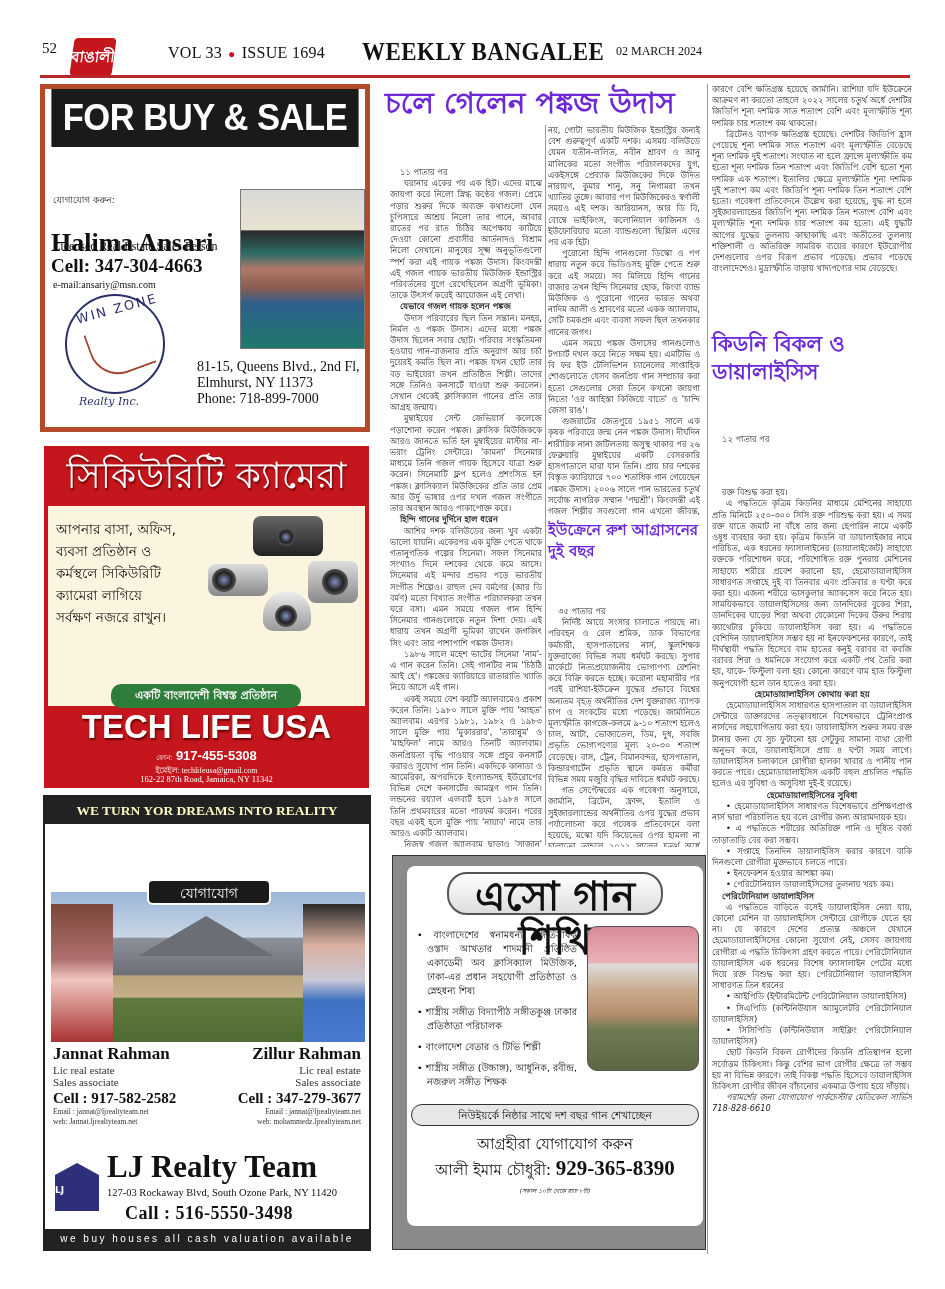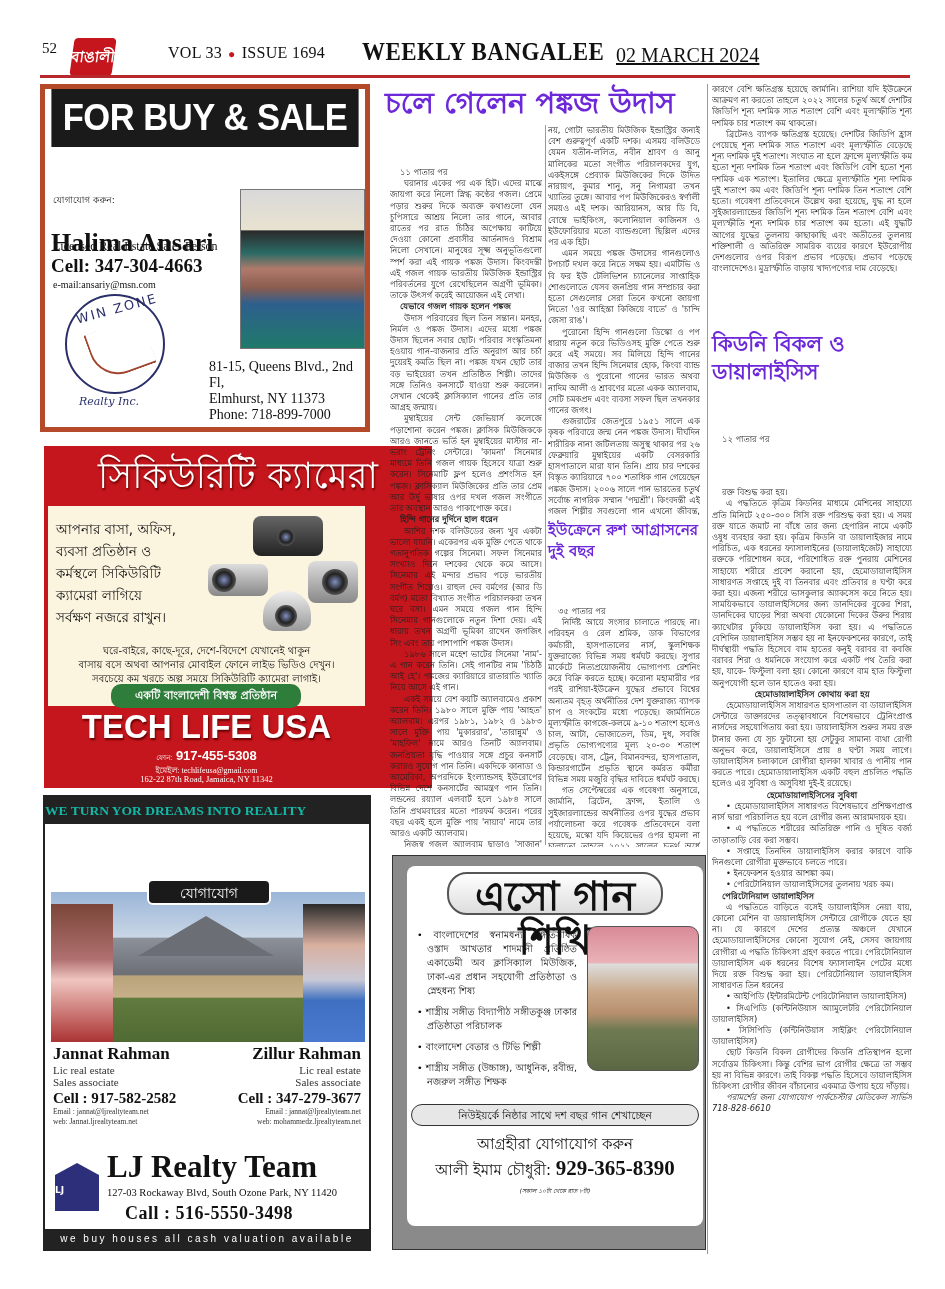--- a/index.html
+++ b/index.html
@@ -6,61 +6,61 @@
   html, body { width: 945px; height: 1289px; background: #fff; overflow: hidden; }
   body { font-family: "DejaVu Serif", serif; color: #111; position: relative; }
 
   
   .masthead { position: absolute; left: 40px; top: 36px; width: 870px; height: 38px; }
   .page-num { position: absolute; left: 2px; top: 4px; font-family: "Liberation Serif", serif; font-size: 15px; }
   .logo { position: absolute; left: 32px; top: 2px; width: 42px; height: 38px; border-radius: 4px; background: #c4161c; color: #fff; font-family: "DejaVu Sans", sans-serif; font-size: 15px; font-weight: bold; display: flex; align-items: center; justify-content: center; transform: skewX(-8deg); }
   .vol { position: absolute; left: 128px; top: 8px; font-family: "Liberation Serif", serif; font-size: 16px; letter-spacing: 0.3px; }
   .vol .dot { color: #c4161c; font-size: 12px; margin: 0 6px; }
   .mast-title { position: absolute; left: 322px; top: 2px; font-family: "Liberation Serif", serif; font-size: 25px; font-weight: bold; letter-spacing: 0.5px; transform: scaleX(0.92); transform-origin: left; }
-  .mast-date { position: absolute; left: 576px; top: 8px; font-family: "Liberation Serif", serif; font-size: 20px; text-decoration: underline; }
+  .mast-date { position: absolute; left: 576px; top: 8px; font-family: "Liberation Serif", serif; font-size: 12px; }
   .mast-rule { position: absolute; left: 40px; top: 75px; width: 870px; height: 3px; background: #b8272c; }
 
   
   .ad { position: absolute; overflow: hidden; }
 
   
   .ad1 { left: 40px; top: 84px; width: 330px; height: 348px; background: #fff; border: 5px solid #b54a2a; }
   .ad1 .banner { background: #1a1a1a; color: #fff; font-family: "Liberation Sans", sans-serif; font-weight: bold; font-size: 36px; text-align: center; height: 58px; line-height: 58px; letter-spacing: -0.5px; transform: scaleX(0.96); }
   .ad1 .tagline { font-family: "DejaVu Sans", sans-serif; font-size: 14px; font-weight: bold; padding: 6px 6px 2px; white-space: nowrap; }
   .ad1 .contact-lbl { position: absolute; left: 8px; top: 104px; font-family: "DejaVu Sans", sans-serif; font-size: 9px; }
   .ad1 .name { position: absolute; left: 6px; top: 118px; font-family: "Liberation Serif", serif; font-size: 26px; font-weight: bold; margin-top: 21px; }
   .ad1 .role { position: absolute; left: 8px; top: 150px; font-family: "Liberation Serif", serif; font-size: 12px; }
   .ad1 .cell { position: absolute; left: 6px; top: 166px; font-family: "Liberation Serif", serif; font-size: 19px; font-weight: bold; }
   .ad1 .email { position: absolute; left: 8px; top: 190px; font-family: "Liberation Serif", serif; font-size: 10px; }
   .ad1 .photo { position: absolute; left: 195px; top: 100px; width: 125px; height: 160px; border: 1px solid #777; background: linear-gradient(180deg,#d9d9d9 0%,#e8e2d0 25%,#2a2a2a 26%,#2b6b66 40%,#b07a6a 50%,#8a5c50 62%,#2e5f8e 72%,#1f7a6a 100%); }
   .ad1 .logo2 { position: absolute; left: 20px; top: 205px; width: 100px; height: 100px; border: 2px solid #2a2f6a; border-radius: 50%; }
   .ad1 .logo2-text { position: absolute; left: 30px; top: 212px; font-family: "DejaVu Sans", sans-serif; font-size: 13px; color: #2a2f6a; letter-spacing: 2px; transform: rotate(-15deg); }
   .ad1 .logo2-sub { position: absolute; left: 34px; top: 306px; font-family: "DejaVu Serif", serif; font-style: italic; font-size: 11px; color: #2a2f6a; }
   .ad1 .antler { position: absolute; left: 45px; top: 235px; width: 60px; height: 50px; border-left: 2px solid #a2452f; border-bottom: 2px solid #a2452f; border-radius: 0 0 0 30px; transform: rotate(-20deg); }
-  .ad1 .address { position: absolute; left: 164px; top: 270px; font-family: "Liberation Serif", serif; font-size: 14px; line-height: 16px; }
-
-  
-  .ad2 { left: 44px; top: 446px; width: 388px; height: 342px; background: #c4161c; }
+  .ad1 .address { position: absolute; left: 152px; top: 270px; font-family: "Liberation Serif", serif; font-size: 14px; line-height: 16px; }
+
+  
+  .ad2 { left: 44px; top: 446px; width: 325px; height: 342px; background: #c4161c; }
   .ad2 .title { color: #fff; font-family: "DejaVu Sans", sans-serif; font-size: 36px; text-align: center; height: 58px; line-height: 60px; text-shadow: 1px 2px 2px #600; }
   .ad2 .panel { position: absolute; left: 4px; top: 60px; width: 317px; height: 200px; background: #fbf4df; }
   .ad2 .lines { position: absolute; left: 8px; top: 12px; font-family: "DejaVu Sans", sans-serif; font-size: 13.5px; line-height: 22px; width: 150px; }
   .ad2 .cams { position: absolute; left: 160px; top: 10px; width: 150px; height: 120px; }
   .cam { position: absolute; background: linear-gradient(180deg,#666,#222); border-radius: 8px; }
   .cam .lens { position: absolute; border-radius: 50%; background: radial-gradient(circle,#8090c0 0%,#222 45%,#555 70%,#bbb 100%); }
   .ad2 .foot { position: absolute; left: 0; top: 138px; width: 317px; text-align: center; font-family: "DejaVu Sans", sans-serif; font-size: 10px; line-height: 14px; }
   .ad2 .pill { position: absolute; left: 67px; top: 238px; width: 190px; height: 24px; background: #2e7d3a; border-radius: 10px; color: #fff; text-align: center; line-height: 24px; font-family: "DejaVu Sans", sans-serif; font-size: 11px; font-weight: bold; }
   .ad2 .brand { position: absolute; left: 0; top: 262px; width: 325px; text-align: center; color: #fff; font-family: "Liberation Sans", sans-serif; font-size: 33px; font-weight: bold; text-shadow: 1px 2px 2px #600; }
   .ad2 .phone { position: absolute; left: 0; top: 302px; width: 325px; text-align: center; color: #fff; font-family: "Liberation Sans", sans-serif; font-size: 13px; font-weight: bold; }
   .ad2 .phone span { font-size: 7px; font-weight: normal; }
   .ad2 .mail { position: absolute; left: 0; top: 318px; width: 325px; text-align: center; color: #fff; font-family: "Liberation Serif", serif; font-size: 8px; }
   .ad2 .addr { position: absolute; left: 0; top: 328px; width: 325px; text-align: center; color: #fff; font-family: "Liberation Serif", serif; font-size: 8.5px; }
 
   
   .ad3 { left: 43px; top: 795px; width: 328px; height: 456px; background: #fff; border: 2px solid #222; }
-  .ad3 .head { background: #222; color: #14b8a6; font-family: "Liberation Serif", serif; font-weight: bold; font-size: 13.5px; height: 27px; line-height: 27px; }
+  .ad3 .head { background: #222; color: #fef9c3; font-family: "Liberation Serif", serif; font-weight: bold; font-size: 13.5px; text-align: center; height: 27px; line-height: 27px; }
   .ad3 .sub { background: #e6e6e6; text-align: center; font-family: "DejaVu Sans", sans-serif; font-size: 10.5px; line-height: 17px; padding: 4px 4px; height: 48px; }
   .ad3 .sub b { font-family: "Liberation Serif", serif; font-size: 14px; }
   .ad3 .contact-pill { position: absolute; left: 102px; top: 82px; width: 124px; height: 26px; background: #1a1a1a; color: #fff; border-radius: 6px; border: 2px solid #fff; text-align: center; line-height: 24px; font-family: "DejaVu Sans", sans-serif; font-size: 14px; z-index: 2; }
   .ad3 .house { position: absolute; left: 6px; top: 95px; width: 314px; height: 150px; background: linear-gradient(180deg,#9ab6d8 0%,#c9d6e6 30%,#8c9098 31%,#6c6f76 55%,#b9a37a 56%,#c5b08a 70%,#617a3e 71%,#4f6a33 100%); }
   .ad3 .house .roof { position: absolute; left: 70px; top: 24px; width: 170px; height: 40px; background: #6b6e75; clip-path: polygon(10% 100%, 50% 0, 90% 100%); }
   .ad3 .house .p1 { position: absolute; left: 0; top: 12px; width: 62px; height: 138px; background: linear-gradient(180deg,#7a4638,#b07070 40%,#f0c6c0 55%,#a33 100%); }
   .ad3 .house .p2 { position: absolute; right: 0; top: 12px; width: 62px; height: 138px; background: linear-gradient(180deg,#2b2b2b,#d9b0a0 30%,#c9c9d6 55%,#3e6fc0 70%,#4a7ad0 100%); }
   .ad3 .person { position: absolute; font-family: "Liberation Serif", serif; }
   .ad3 .pname { font-size: 17px; font-weight: bold; }
   .ad3 .prole { font-size: 11px; line-height: 12px; color: #333; }
@@ -157,25 +157,20 @@
       <div class="cam" style="left:0;top:48px;width:60px;height:32px;background:linear-gradient(180deg,#ddd,#888);">
           <div class="lens" style="left:4px;top:4px;width:24px;height:24px;"></div>
         </div>
       <div class="cam" style="left:100px;top:45px;width:50px;height:42px;background:linear-gradient(180deg,#ddd,#888);">
           <div class="lens" style="left:14px;top:8px;width:26px;height:26px;"></div>
         </div>
       <div class="cam" style="left:55px;top:75px;width:48px;height:40px;border-radius:24px 24px 10px 10px;background:linear-gradient(180deg,#eee,#999);">
           <div class="lens" style="left:12px;top:14px;width:22px;height:22px;"></div>
         </div>
     </div>
-    <div class="foot">
-      <div>ঘরে-বাইরে, কাছে-দূরে, দেশে-বিদেশে যেখানেই থাকুন</div>
-      <div>বাসায় বসে অথবা আপনার মোবাইল ফোনে লাইভ ভিডিও দেখুন।</div>
-      <div>সবচেয়ে কম খরচে অল্প সময়ে সিকিউরিটি ক্যামেরা লাগাই।</div>
-    </div>
   </div>
   <div class="pill">একটি বাংলাদেশী বিশ্বস্ত প্রতিষ্ঠান</div>
   <div class="brand">TECH LIFE USA</div>
   <div class="phone"><span>ফোন:</span> <span style="font-size:13px;font-weight:bold;">917-455-5308</span></div>
   <div class="mail">ইমেইল: techlifeusa@gmail.com</div>
   <div class="addr">162-22 87th Road, Jamaica, NY 11342</div>
 </div>
 
 <div class="ad ad3">
   <div class="head">WE TURN YOR DREAMS INTO REALITY</div>
@@ -218,22 +213,22 @@
   <p class="sub-h">হিন্দি গানের দুর্দিনে হাল ধরেন</p>
   <p>আশির দশক বলিউডের জন্য খুব একটা ভালো যায়নি। একেরপর এক মুক্তি পেতে থাকে গতানুগতিক গল্পের সিনেমা। সফল সিনেমার সংখ্যাও দিনে দশকের থেকে কমে আসে। সিনেমার এই মন্দার প্রভাব পড়ে ভারতীয় সংগীত শিল্পেও। রাহুল দেব বর্মণের (আর ডি বর্মণ) মতো বিখ্যাত সংগীত পরিচালকরা তখন ঘরে বসা। এমন সময়ে গজল গান হিন্দি সিনেমার গানগুলোকে নতুন দিশা দেয়। এই ধারায় তখন অগ্রণী ভূমিকা রাখেন জগজিৎ সিং এবং তার পাশাপাশি পঙ্কজ উদাস।</p>
   <p>১৯৮৬ সালে মহেশ ভাটের সিনেমা 'নাম'-এ গান করেন তিনি। সেই গানটির নাম 'চিঠঠি আই হে'। পঙ্কজের ক্যারিয়ারে রাতারাতি খ্যাতি নিয়ে আসে এই গান।</p>
   <p>একই সময়ে বেশ কয়টি অ্যালবামেও প্রকাশ করেন তিনি। ১৯৮০ সালে মুক্তি পায় 'আহত' অ্যালবাম। এরপর ১৯৮১, ১৯৮২ ও ১৯৮৩ সালে মুক্তি পায় 'মুকাররার', 'তারান্নুম' ও 'মাহফিল' নামে আরও তিনটি অ্যালবাম। জনপ্রিয়তা বৃদ্ধি পাওয়ার সঙ্গে প্রচুর কনসার্ট করারও সুযোগ পান তিনি। একদিকে কানাডা ও আমেরিকা, অপরদিকে ইংল্যান্ডসহ ইউরোপের বিভিন্ন দেশে কনসার্টের আমন্ত্রণ পান তিনি। লন্ডনের রয়্যাল এলবার্ট হলে ১৯৮৪ সালে তিনি প্রথমবারের মতো পারফর্ম করেন। পরের বছর একই হলে মুক্তি পায় 'নায়াব' নামে তার আরও একটি অ্যালবাম।</p>
   <p>নিজস্ব গজল অ্যালবাম ছাড়াও 'সাজান' সিনেমার 'জিয়ে তো জিয়ে' ও 'মহুয়া' সিনেমার 'না কাজরে কি ধার' গান দুটোও জনপ্রিয়তা অর্জন করেন তিনি। হিন্দি ও উর্দু গজলের পাশাপাশি বাংলা গানও গেয়েছেন পঙ্কজ উদাস। তার জনপ্রিয় গানের মধ্যে 'ভালোবাসা', 'আমি স্বপ্ন দেখে যাই', 'তোমার চোখেতে ধরা' ও 'যদি আরেকটু সময় পেতাম' উল্লেখযোগ্য।</p>
 
 </div>
 <div class="col-rule" style="left:545px;top:125px;height:720px;"></div>
 <div class="col c2">
   <p class="noindent">নয়, গোটা ভারতীয় মিউজিক ইন্ডাস্ট্রির জন্যই বেশ গুরুত্বপূর্ণ একটি দশক। এসময় বলিউডে যেমন যতীন-ললিত, নবীন শ্রাবণ ও আনু মালিকের মতো সংগীত পরিচালকদের যুগ, একইসঙ্গে প্রেব্যাক মিউজিকের দিকে উদিত নারায়ণ, কুমার শানু, সনু নিগামরা তখন খ্যাতির তুঙ্গে। আবার পপ মিউজিকেরও স্বর্ণালী সময়ও এই দশক। আরিয়ানস, আর ডি বি, বোম্বে ভাইকিংস, কলোনিয়াল কাজিনস ও ইউফোরিয়ার মতো ব্যান্ডগুলো ছিল্লিল এদের পর এক হিট।</p>
+  <p>পুরোনো হিন্দি গানগুলো ডিস্কো ও পপ ধারায় নতুন করে ভিডিওসহ মুক্তি পেতে শুরু করে এই সময়ে। সব মিলিয়ে হিন্দি গানের বাজার তখন হিন্দি সিনেমার হোক, কিংবা ব্যান্ড মিউজিক ও পুরোনো গানের ভারত অথবা নাদিম আলী ও শ্রাবণের মতো একক অ্যালবাম, সেটি চমকপ্রদ এবং ব্যবসা সফল ছিল তখনকার গানের জগৎ।</p>
   <p>এমন সময়ে পঙ্কজ উদাসের গানগুলোও টপচার্ট দখল করে নিতে সক্ষম হয়। এমটিভি ও বি ফর ইউ টেলিভিশন চ্যানেলের সাপ্তাহিক শোগুলোতে যেসব জনপ্রিয় গান সম্প্রচার করা হতো সেগুলোর সেরা তিনে কখনো জায়গা নিতো 'ওর আহিস্তা কিজিয়ে বাতে' ও 'চান্দি জেসা রাঙ'।</p>
-  <p>পুরোনো হিন্দি গানগুলো ডিস্কো ও পপ ধারায় নতুন করে ভিডিওসহ মুক্তি পেতে শুরু করে এই সময়ে। সব মিলিয়ে হিন্দি গানের বাজার তখন হিন্দি সিনেমার হোক, কিংবা ব্যান্ড মিউজিক ও পুরোনো গানের ভারত অথবা নাদিম আলী ও শ্রাবণের মতো একক অ্যালবাম, সেটি চমকপ্রদ এবং ব্যবসা সফল ছিল তখনকার গানের জগৎ।</p>
   <p>গুজরাটের জেতপুরে ১৯৫১ সালে এক কৃষক পরিবারে জন্ম নেন পঙ্কজ উদাস। দীর্ঘদিন শারীরিক নানা জটিলতায় অসুস্থ থাকার পর ২৬ ফেব্রুয়ারি মুম্বাইয়ের একটি বেসরকারি হাসপাতালে মারা যান তিনি। প্রায় চার দশকের বিস্তৃত ক্যারিয়ারে ৭০০ শতাধিক গান গেয়েছেন পঙ্কজ উদাস। ২০০৬ সালে পান ভারতের চতুর্থ সর্বোচ্চ নাগরিক সম্মান 'পদ্মশ্রী'। কিংবদন্তী এই গজল শিল্পীর সবগুলো গান এখনো জীবন্ত, ঠিক যেন আলোতে প্রথম বৃষ্টির ফোঁটার মতো অথবা শীতের শেষে হালকা মৃদু বাতাসের ন্যায়।</p>
 </div>
 
 <div class="headline h-ukr">ইউক্রেনে রুশ আগ্রাসনের দুই বছর</div>
 <div class="col c3">
   <p class="jump">৩৫ পাতার পর</p>
   <p>নির্দিষ্ট আয়ে সংসার চালাতে পারছে না। পরিবহন ও রেল শ্রমিক, ডাক বিভাগের কর্মচারী, হাসপাতালের নার্স, স্কুলশিক্ষক যুক্তরাজ্যে বিভিন্ন সময় ধর্মঘট করছে। সুপার মার্কেটে নিত্যপ্রয়োজনীয় ভোগ্যপণ্য রেশনিং করে বিক্রি করতে হচ্ছে। করোনা মহামারীর পর পরই রাশিয়া-ইউক্রেন যুদ্ধের প্রভাবে বিশ্বের অন্যতম বৃহত্‍ অর্থনীতির দেশ যুক্তরাজ্য ব্যাপক চাপ ও সংকটের মধ্যে পড়েছে। জার্মানিতে মূল্যস্ফীতি কাগজে-কলমে ৯-১০ শতাংশ হলেও চাল, আটা, ভোজ্যতেল, ডিম, দুধ, সবজি প্রভৃতি ভোগ্যপণ্যের মূল্য ২০-৩০ শতাংশ বেড়েছে। বাস, ট্রেন, বিমানবন্দর, হাসপাতাল, কিন্ডারগার্টেন প্রভৃতি স্থানে কর্মরত কর্মীরা বিভিন্ন সময় মজুরি বৃদ্ধির দাবিতে ধর্মঘট করছে।</p>
   <p>গত সেপ্টেম্বরের এক গবেষণা অনুসারে, জার্মানি, ব্রিটেন, ফ্রান্স, ইতালি ও সুইজারল্যান্ডের অর্থনীতির ওপর যুদ্ধের প্রভাব পর্যালোচনা করে গবেষক প্রতিবেদনে বলা হয়েছে, মস্কো যদি কিয়েভের ওপর হামলা না চালাতো তাহলে ২০২২ সালের চতুর্থ অর্ধে প্রবৃদ্ধি শূন্য দশমিক এক শতাংশ থেকে শূন্য দশমিক ৭ শতাংশ বেশি হতে পারতো। মূল্যস্ফীতি শূন্য দশমিক দুই থেকে শূন্য দশমিক চার শতাংশ কম হতো। গবেষণা অনুসারে, যুদ্ধের</p>
 </div>
 <div class="col-rule" style="left:707px;top:84px;height:1170px;"></div>

